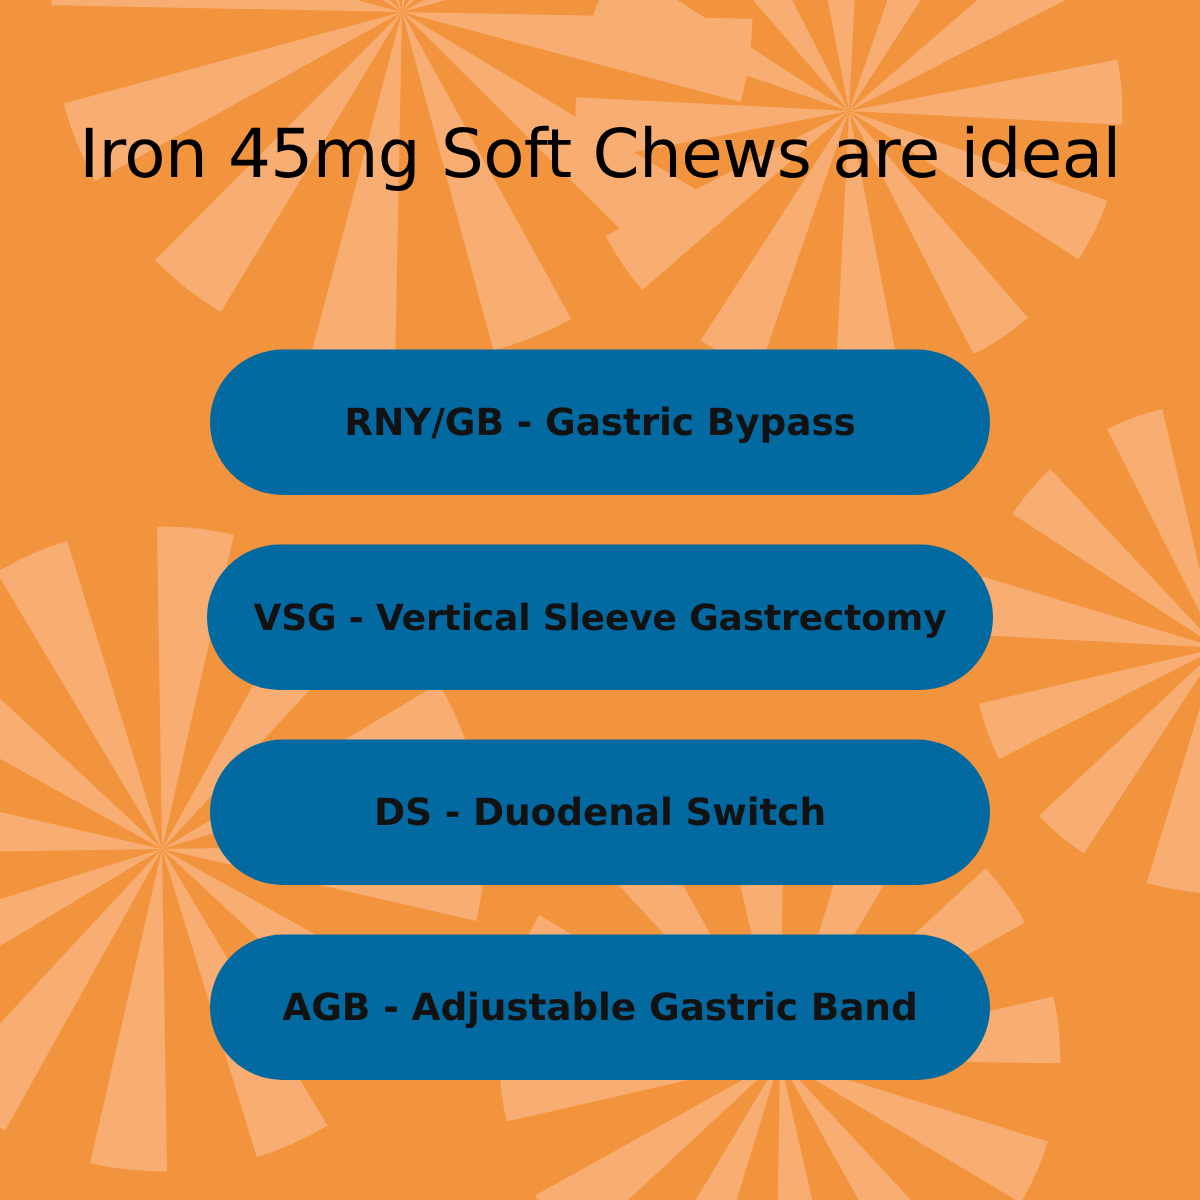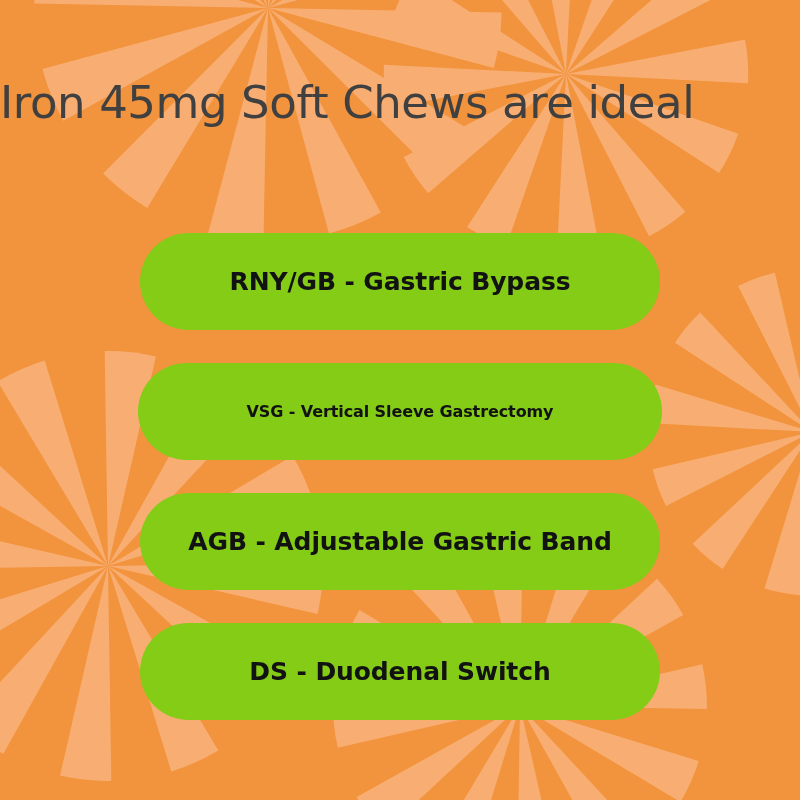--- a/index.html
+++ b/index.html
@@ -32,21 +32,22 @@
     pointer-events: none;
   }
 
   
   .heading {
     position: absolute;
     top: 76px;
     left: 0;
     width: 800px;
     z-index: 2;
-    color: #404040;
+    text-align: center;
+    color: #000000;
     font-family: "DejaVu Sans", "Liberation Sans", sans-serif;
     font-weight: 400;
     font-size: 45px;
     line-height: 1.22;
     letter-spacing: -0.4px;
   }
   .heading .hline {
     display: block;
     white-space: nowrap;
   }
@@ -58,21 +59,21 @@
   .pill-list {
     position: absolute;
     top: 233px;
     left: 0;
     width: 800px;
     z-index: 2;
   }
   .pill {
     position: relative;
     margin: 0 auto 33px auto;
-    background: #84cc16;
+    background: #0369a1;
     border-radius: 999px;
     height: 97px;
     display: flex;
     align-items: center;
     justify-content: center;
     box-sizing: border-box;
     padding: 0 30px;
   }
   .pill:last-child { margin-bottom: 0; }
 
@@ -83,21 +84,21 @@
 
   .pill-label {
     color: #121212;
     font-family: "DejaVu Sans", "Liberation Sans", sans-serif;
     font-weight: 700;
     font-size: 25px;
     letter-spacing: -0.1px;
     white-space: nowrap;
     text-align: center;
   }
-  .pill-2 .pill-label { font-size: 16px; }
+  .pill-2 .pill-label { font-size: 24px; }
 </style>
 </head>
 <body>
 
 <div class="poster">
 
   <svg class="bg-layer" viewBox="0 0 800 800" preserveAspectRatio="none" aria-hidden="true">
     <defs>
 
       <g id="citrus-wheel">
@@ -163,23 +164,23 @@
   <div class="pill-list">
 
     <div class="pill pill-1">
       <span class="pill-label">RNY/GB - Gastric Bypass</span>
     </div>
 
     <div class="pill pill-2">
       <span class="pill-label">VSG - Vertical Sleeve Gastrectomy</span>
     </div>
 
+    <div class="pill pill-4">
+      <span class="pill-label">DS - Duodenal Switch</span>
+    </div>
+
     <div class="pill pill-3">
       <span class="pill-label">AGB - Adjustable Gastric Band</span>
-    </div>
-
-    <div class="pill pill-4">
-      <span class="pill-label">DS - Duodenal Switch</span>
     </div>
 
   </div>
 
 </div>
 
 </body></html>

